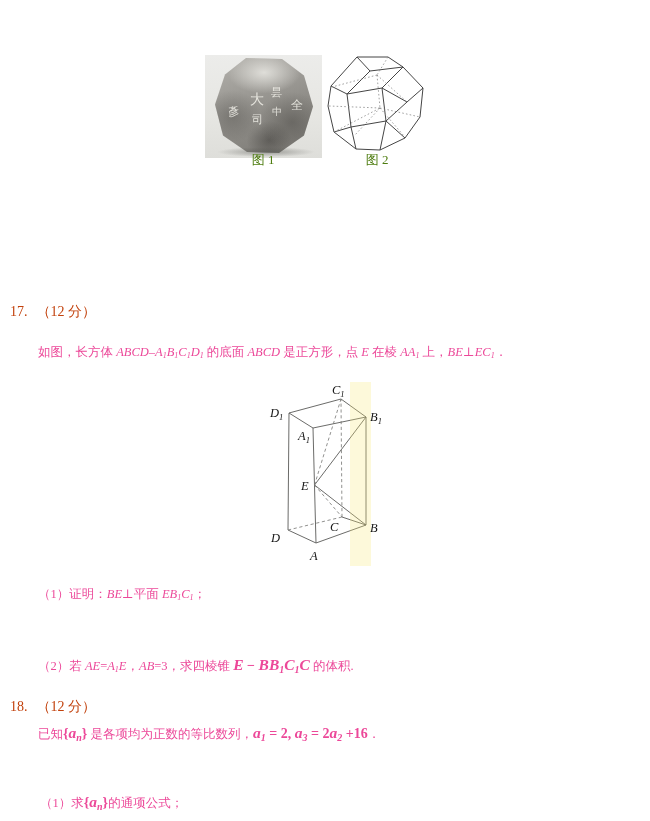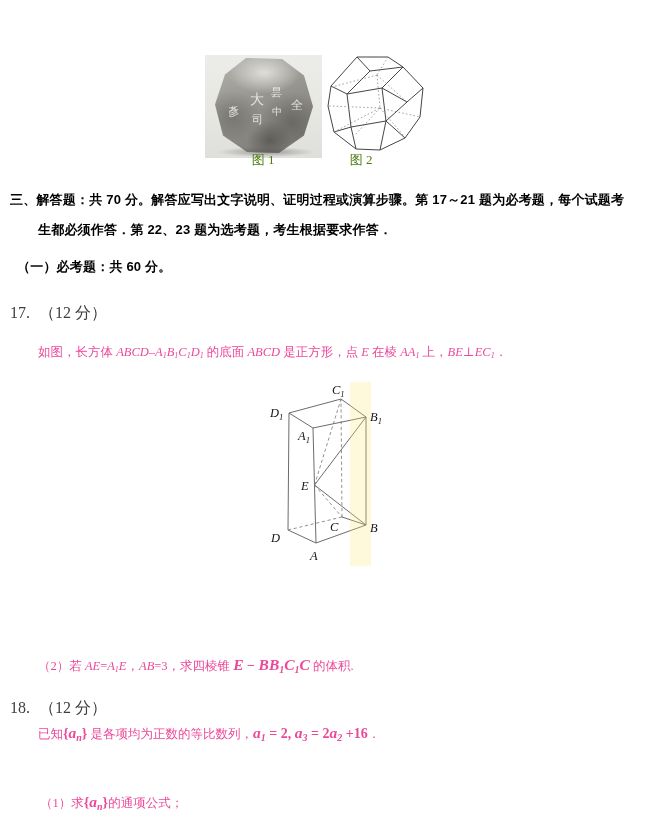--- a/index.html
+++ b/index.html
@@ -28,31 +28,31 @@
   .c5{left:67px;top:52px;font-size:10px;}
 
   
   .fig2{position:absolute;left:320px;top:54px;width:110px;height:100px;}
   .cuboid{position:absolute;left:258px;top:380px;width:150px;height:190px;}
   .vlab{font-style:italic;font-size:12.5px;fill:#141414;font-family:"Liberation Serif","DejaVu Serif",serif;}
   .vsub{font-size:8.5px;}
 
   .cap{position:absolute;top:151px;width:110px;text-align:center;font-size:13px;color:#4d7c0f;}
   .cap1{left:208px;}
-  .cap2{left:306px;}
+  .cap2{left:322px;}
 
   
   .hline{position:absolute;font-family:"Liberation Sans","DejaVu Sans",sans-serif;
          font-weight:bold;font-size:13px;color:#000;white-space:nowrap;letter-spacing:0.2px;}
   .l1{left:10px;top:191px;}
   .l2{left:38px;top:221px;}
   .part{left:17px;top:258px;}
 
   
-  .qnum{position:absolute;font-size:16px;white-space:nowrap;color:#404040;}
+  .qnum{position:absolute;font-size:14px;white-space:nowrap;color:#c2410c;}
   .q17n{left:10px;top:303px;}
   .q18n{left:10px;top:698px;}
   .pts{margin-left:9px;}
   .rich{position:absolute;font-size:12.5px;white-space:nowrap;color:#ec4899;}
   .stem17{left:38px;top:344px;}
   .sub17a{left:38px;top:586px;}
   .sub17b{left:38px;top:656px;}
   .stem18{left:38px;top:724px;}
   .sub18a{left:40px;top:777px;margin-top:16px;}
 
@@ -103,23 +103,20 @@
       <path d="M60,54 L35,81"></path>
       <path d="M60,54 L84,82"></path>
       <path d="M57,21 L87,48"></path>
       <path d="M14,78 L60,54"></path>
     </g>
   </svg>
 
   <div class="cap cap1">图 1</div>
   <div class="cap cap2">图 2</div>
 
-  <div class="hline l1">三、解答题：共 70 分。解答应写出文字说明、证明过程或演算步骤。第 17～21 题为必考题，每个试题考</div>
-  <div class="hline l2">生都必须作答．第 22、23 题为选考题，考生根据要求作答．</div>
-  <div class="hline part">（一）必考题：共 60 分。</div>
 
   <div class="qnum q17n">
     <span>17.</span><span class="pts">（12 分）</span>
   </div>
   <div class="rich stem17"><span class="s-t">如图，长方体 </span><span class="s-m">ABCD</span><span class="s-r">–</span><span class="s-m">A</span><span class="s-ms">1</span><span class="s-m">B</span><span class="s-ms">1</span><span class="s-m">C</span><span class="s-ms">1</span><span class="s-m">D</span><span class="s-ms">1</span><span class="s-t"> 的底面 </span><span class="s-m">ABCD</span><span class="s-t"> 是正方形，点 </span><span class="s-m">E</span><span class="s-t"> 在棱 </span><span class="s-m">AA</span><span class="s-ms">1</span><span class="s-t"> 上，</span><span class="s-m">BE</span><span class="s-r">⊥</span><span class="s-m">EC</span><span class="s-ms">1</span><span class="s-t">．</span></div>
 
   <svg class="cuboid" viewBox="0 0 150 190">
     <g stroke="#5a5a58" stroke-width="0.9" fill="none">
       <path d="M31,33 L83,19 L108,37"></path>
       <path d="M31,33 L55,48 L108,37"></path>
@@ -144,20 +141,21 @@
       <text class="vlab" x="112" y="41"><tspan>B</tspan><tspan class="vsub" dy="3">1</tspan></text>
       <text class="vlab" x="40" y="60"><tspan>A</tspan><tspan class="vsub" dy="3">1</tspan></text>
       <text class="vlab" x="43" y="110">E</text>
       <text class="vlab" x="72" y="151">C</text>
       <text class="vlab" x="112" y="152">B</text>
       <text class="vlab" x="13" y="162">D</text>
       <text class="vlab" x="52" y="180">A</text>
     </g>
   </svg>
 
+  <div class="rich sub17a"><span class="s-t">（1）证明：</span><span class="s-m">BE</span><span class="s-r">⊥</span><span class="s-t">平面 </span><span class="s-m">EB</span><span class="s-ms">1</span><span class="s-m">C</span><span class="s-ms">1</span><span class="s-t">；</span></div>
   <div class="rich sub17b"><span class="s-t">（2）若 </span><span class="s-m">AE</span><span class="s-r">=</span><span class="s-m">A</span><span class="s-ms">1</span><span class="s-m">E</span><span class="s-t">，</span><span class="s-m">AB</span><span class="s-r">=3</span><span class="s-t">，求四棱锥 </span><span class="s-bm">E</span><span class="s-br"> − </span><span class="s-bm">BB</span><span class="s-bms">1</span><span class="s-bm">C</span><span class="s-bms">1</span><span class="s-bm">C</span><span class="s-t"> 的体积.</span></div>
 
   <div class="qnum q18n">
     <span>18.</span><span class="pts">（12 分）</span>
   </div>
   <div class="rich stem18"><span class="s-t">已知</span><span class="s-br">{</span><span class="s-bm">a</span><span class="s-bms">n</span><span class="s-br">}</span><span class="s-t"> 是各项均为正数的等比数列，</span><span class="s-bm">a</span><span class="s-bms">1</span><span class="s-br"> = 2, </span><span class="s-bm">a</span><span class="s-bms">3</span><span class="s-br"> = 2</span><span class="s-bm">a</span><span class="s-bms">2</span><span class="s-br"> +16</span><span class="s-t">．</span></div>
   <div class="rich sub18a"><span class="s-t">（1）求</span><span class="s-br">{</span><span class="s-bm">a</span><span class="s-bms">n</span><span class="s-br">}</span><span class="s-t">的通项公式；</span></div>
 
 </div>
 

